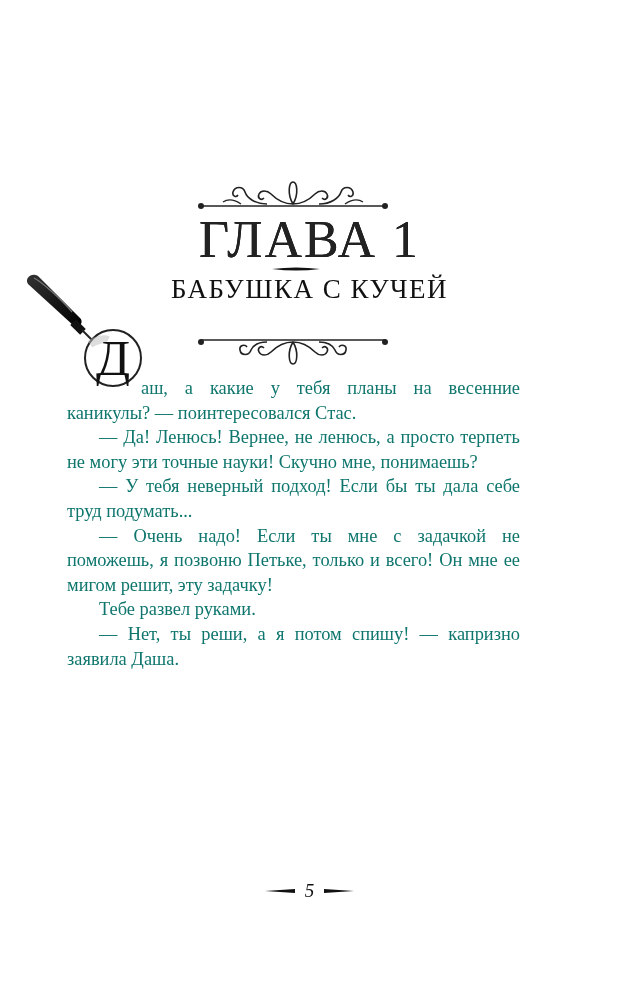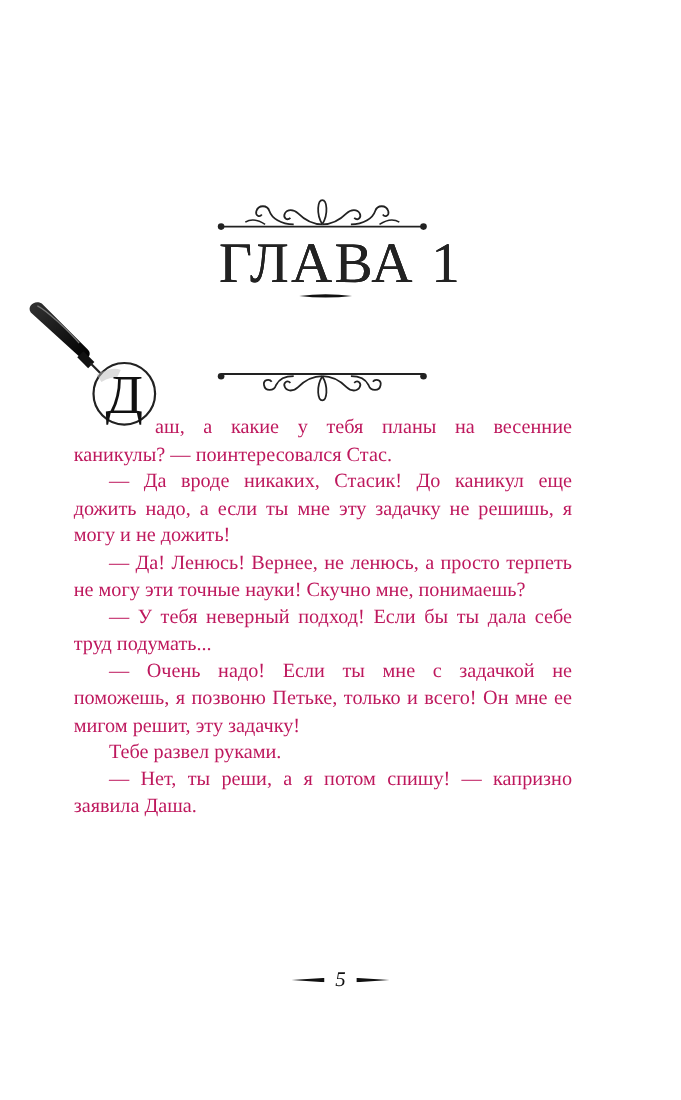--- a/index.html
+++ b/index.html
@@ -15,21 +15,21 @@
                    font-family: "Liberation Serif", serif; font-size: 52px; letter-spacing: 2px;
                    color: #222; line-height: 56px; margin: 0; font-weight: normal;
                    text-shadow: 0 0 0.6px #000; }
   .title-dash { position: absolute; left: 272px; top: 267px; width: 48px; height: 4px; }
   .chapter-subtitle { position: absolute; left: 0; width: 619px; top: 275px; text-align: center;
                       font-size: 27px; line-height: 29px; letter-spacing: 1.5px; color: #111; margin: 0; font-weight: normal; }
 
   .magnifier { position: absolute; left: 22px; top: 270px; width: 130px; height: 130px; }
 
   .body-text { position: absolute; left: 67px; top: 376px; width: 453px;
-               font-size: 18.4px; line-height: 24.6px; color: #be185d; }
+               font-size: 18.4px; line-height: 24.6px; color: #0f766e; }
   .para { margin: 0; text-align: justify; text-align-last: left; }
   .para.indent { text-indent: 32px; }
   .para.first { text-indent: 0; }
   .first-line-offset { display: inline-block; width: 74px; }
 
   .page-number-wrap { position: absolute; left: 0; width: 619px; top: 880px; height: 30px; text-align: center; }
   .page-number { font-size: 19px; font-style: italic; display: inline-block; vertical-align: middle; margin: 0 6px; }
   .pn-dash { display: inline-block; vertical-align: middle; width: 30px; height: 4px; }
 </style>
 </head>
@@ -50,21 +50,21 @@
     <path d="M150 28 C 156 24, 162 22, 168 26" fill="none" stroke="#222" stroke-width="1.4"></path>
   </svg>
 
   <h1 class="chapter-title">ГЛАВА 1</h1>
 
   <svg class="title-dash" viewBox="0 0 48 4">
     <path d="M0 2 Q 24 -1, 48 2 Q 24 5, 0 2 Z" fill="#111"></path>
   </svg>
 
   <h2 class="chapter-subtitle">
-    <br>
+    <span>БАБУШКА С КУЧЕЙ</span><br>
   </h2>
 
   <svg class="ornament ornament-bottom" viewBox="0 0 196 36">
     <line x1="6" y1="8" x2="190" y2="8" stroke="#222" stroke-width="1.6"></line>
     <circle cx="6" cy="10" r="3" fill="#222"></circle>
     <circle cx="190" cy="10" r="3" fill="#222"></circle>
     <path d="M98 10 C 92 20, 94 32, 98 32 C 102 32, 104 20, 98 10" fill="none" stroke="#222" stroke-width="1.6"></path>
     <path d="M98 10 C 88 10, 82 14, 76 20 C 72 24, 66 24, 64 20 C 62 16, 66 13, 69 16" fill="none" stroke="#222" stroke-width="1.6"></path>
     <path d="M98 10 C 108 10, 114 14, 120 20 C 124 24, 130 24, 132 20 C 134 16, 130 13, 127 16" fill="none" stroke="#222" stroke-width="1.6"></path>
     <path d="M72 10 C 62 10, 58 14, 56 18 C 54 24, 46 24, 45 18 C 44 13, 50 12, 52 15" fill="none" stroke="#222" stroke-width="1.6"></path>
@@ -82,21 +82,20 @@
     <path d="M12 8 C 20 12, 40 30, 50 42" stroke="#777" stroke-width="1.2" fill="none"></path>
     <rect x="52" y="50" width="8" height="14" transform="rotate(-45 56 57)" fill="#111"></rect>
     <path d="M60 60 L 70 70" stroke="#222" stroke-width="2"></path>
     <circle cx="91" cy="88" r="28" fill="#fff" stroke="#222" stroke-width="2"></circle>
     <path d="M68 74 C 74 70, 82 68, 86 70" fill="none" stroke="#bbb" stroke-width="8" opacity="0.5"></path>
     <text x="91" y="105" text-anchor="middle" font-family="Liberation Serif, serif" font-size="50" fill="#111">Д</text>
   </svg>
 
   <div class="body-text">
     <p class="para first"><span class="first-line-offset"></span><span>аш, а какие у тебя планы на весенние каникулы? — поинтересовался Стас.</span></p>
-    <p class="para indent">— Да вроде никаких, Стасик! До каникул еще дожить надо, а если ты мне эту задачку не решишь, я могу и не дожить!</p>
     <p class="para indent">— Да! Ленюсь! Вернее, не ленюсь, а просто терпеть не могу эти точные науки! Скучно мне, понимаешь?</p>
     <p class="para indent">— У тебя неверный подход! Если бы ты дала себе труд подумать...</p>
     <p class="para indent">— Очень надо! Если ты мне с задачкой не поможешь, я позвоню Петьке, только и всего! Он мне ее мигом решит, эту задачку!</p>
     <p class="para indent">Тебе развел руками.</p>
     <p class="para indent">— Нет, ты реши, а я потом спишу! — капризно заявила Даша.</p>
   </div>
 
   <div class="page-number-wrap">
     <svg class="pn-dash" viewBox="0 0 30 4">
       <path d="M0 2 L 30 0 L 30 4 Z" fill="#111"></path>

